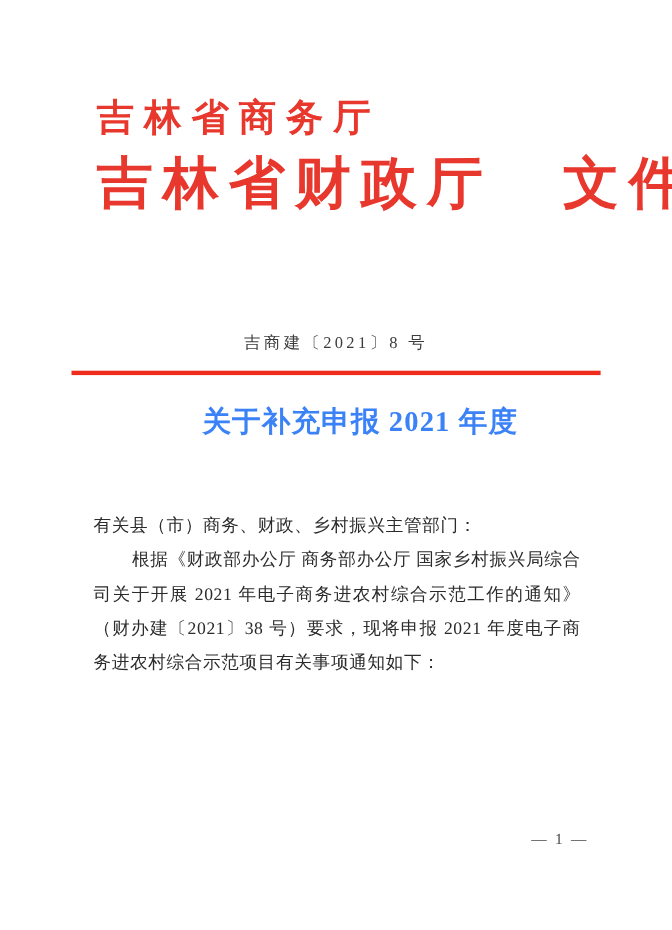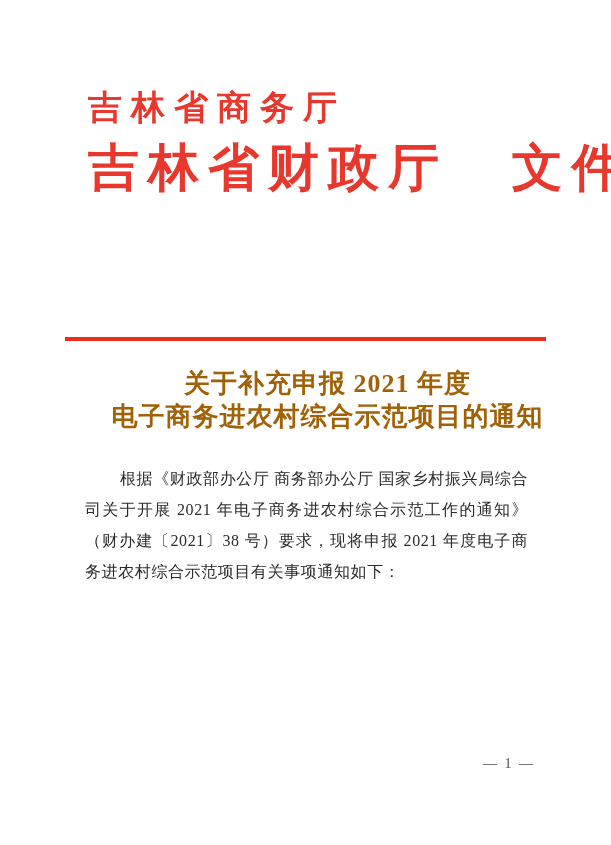--- a/index.html
+++ b/index.html
@@ -74,21 +74,21 @@
   .title {
     position: absolute;
     top: 367px;
     left: 0;
     right: 0;
     text-align: center;
     font-size: 26px;
     line-height: 33px;
     font-weight: bold;
     letter-spacing: 1px;
-    color: #a16207;
+    color: #3b82f6;
     margin-left: 44px;
   }
   .title-line { display: block; }
 
   
   .body-text {
     position: absolute;
     top: 463px;
     left: 85px;
     width: 443px;
@@ -126,27 +126,28 @@
 <div class="page">
 
   <header class="letterhead">
     <div class="lh-line lh-line1">吉林省商务厅</div>
     <div class="lh-line lh-line2">
       <span>吉林省财政厅</span>
       <span class="lh-doc-word">文件</span>
     </div>
   </header>
 
+  <div class="doc-number">吉商建〔2021〕8 号</div>
 
   <div class="red-divider"></div>
 
   <h1 class="title">
     <span class="title-line">关于补充申报 2021 年度</span>
-    <span class="title-line">电子商务进农村综合示范项目的通知</span>
   </h1>
 
   <div class="body-text">
+    <p class="salutation">有关县（市）商务、财政、乡村振兴主管部门：</p>
     <p class="para-indent">根据《财政部办公厅 商务部办公厅 国家乡村振兴局综合司关于开展 2021 年电子商务进农村综合示范工作的通知》（财办建〔2021〕38 号）要求，现将申报 2021 年度电子商务进农村综合示范项目有关事项通知如下：</p>
   </div>
 
   <div class="page-number">— 1 —</div>
 
 </div>
 
 </body></html>

